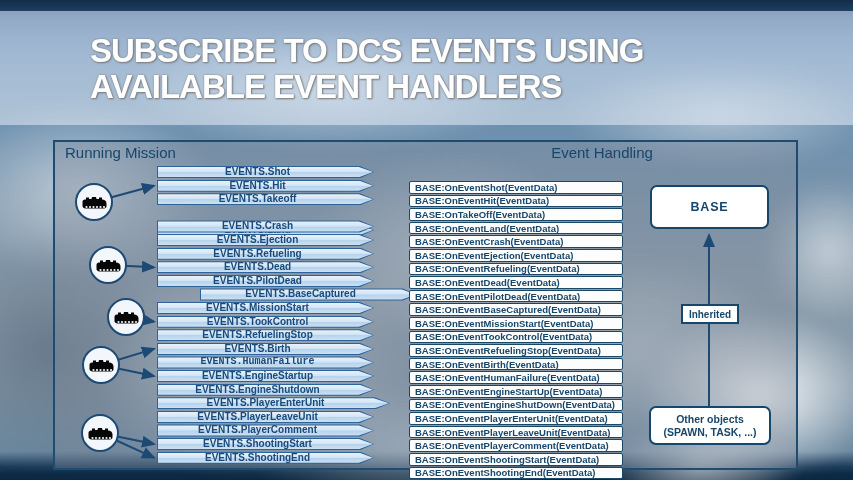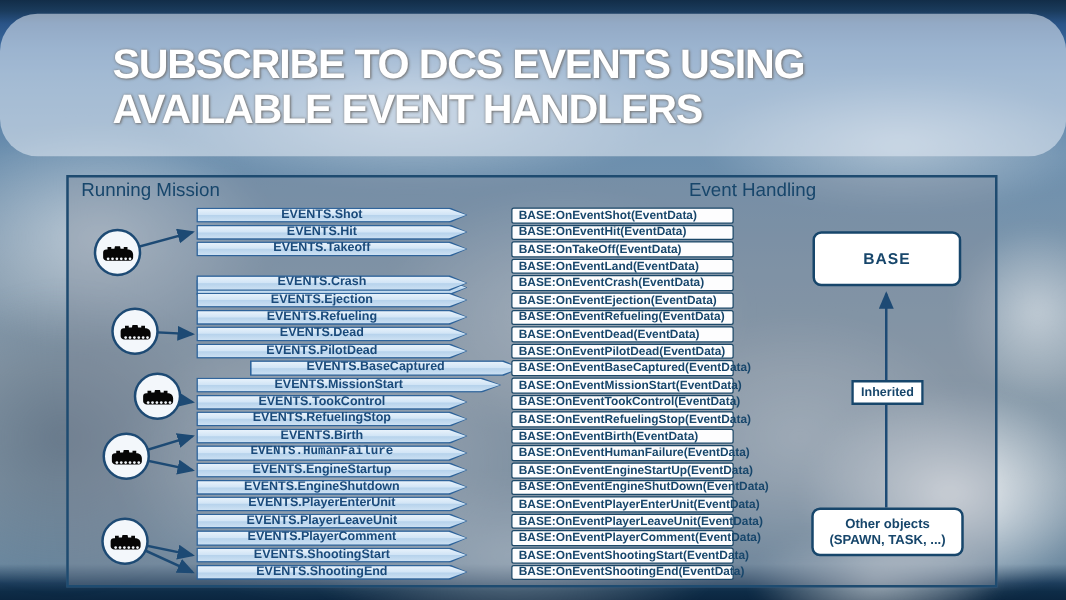--- a/index.html
+++ b/index.html
@@ -5,41 +5,41 @@
   html,body{margin:0;padding:0;background:#222;}
   .slide{position:relative;width:853px;height:480px;overflow:hidden;
     font-family:"Liberation Sans",sans-serif;
     background:linear-gradient(180deg,
       #122d48 0%, #1a3b5c 1.8%, #2a5488 4%, #3d6b9e 8%, #4f7ba8 13%,
       #6c8fae 26%, #7e96ab 45%, #8b9dac 62%, #8398a9 80%, #6c89a0 94%,
       #1d3d5c 97.2%, #0e2c47 98.6%, #0b2640 100%);}
   .cloud{position:absolute;background:radial-gradient(closest-side,rgba(255,255,255,var(--o,.8)),rgba(255,255,255,0));filter:blur(7px);pointer-events:none;}
   .cloud.dark{background:radial-gradient(closest-side,rgba(84,100,118,.6),rgba(84,100,118,0));}
   .title-band{position:absolute;left:0;top:11px;width:853px;height:114px;
-    background:rgba(224,232,243,.58);z-index:2;border-radius:30px;}
+    background:rgba(224,232,243,.58);z-index:2;}
   .title{position:absolute;left:90px;top:22px;font-size:33px;font-weight:bold;
     letter-spacing:-1px;line-height:36px;color:#ffffff;
     text-shadow:0 0 2px rgba(125,125,125,.95),1px 1px 2px rgba(110,110,110,.85);}
   .panel{position:absolute;left:53px;top:140px;width:745px;height:330px;
     box-sizing:border-box;border:2px solid #1e4b70;
     background:rgba(128,140,154,.38);z-index:2;}
   .col-h{position:absolute;top:2px;font-size:15px;font-weight:normal;color:#17466b;white-space:nowrap;}
   #h-running{left:10px;} #h-dcs{left:152px;} #h-handling{left:467px;width:160px;text-align:center;}
   .ev-row{position:absolute;left:102px;width:217px;height:12.2px;background:#2e639a;
     clip-path:polygon(0 0,93.5% 0,100% 50%,93.5% 100%,0 100%);z-index:2;}
   .ev-inner{position:absolute;inset:1px;
     background:linear-gradient(180deg,#e8f2fb 0%,#d2e5f6 46%,#b7d3ec 54%,#cde1f3 100%);
     clip-path:polygon(0 0,93.4% 0,100% 50%,93.4% 100%,0 100%);}
   .ev-label{position:absolute;left:0;right:16px;top:0;bottom:0;display:flex;
     align-items:center;justify-content:center;font-size:10px;font-weight:bold;
     color:#1a4a7a;line-height:1;white-space:nowrap;}
-  .hd-row{position:absolute;left:354px;width:178px;height:12.6px;background:#fdfdfe;
+  .hd-row{position:absolute;left:354px;width:214px;height:12.6px;background:#fdfdfe;
     border:1px solid #1c4868;border-radius:2px;box-sizing:border-box;display:flex;
     align-items:center;padding-left:5px;font-size:9.5px;font-weight:bold;
-    color:#17466b;white-space:nowrap;z-index:2;}
+    color:#17466b;white-space:nowrap;z-index:2;margin-top:15px;}
   .connector-layer{position:absolute;left:0;top:0;z-index:3;}
   .arrow{stroke:#1d4a74;stroke-width:2;}
   .unit-circle{position:absolute;width:38px;height:38px;border-radius:50%;
     background:#f3f7fb;border:2.5px solid #1d4a74;box-sizing:border-box;
     display:flex;align-items:center;justify-content:center;z-index:4;}
   .base-box{position:absolute;left:595px;top:43px;width:119px;height:44px;
     border:2px solid #17466b;border-radius:7px;background:#fff;box-sizing:border-box;
     display:flex;align-items:center;justify-content:center;font-weight:bold;
     color:#17466b;font-size:12.5px;letter-spacing:.8px;z-index:4;}
   .inherited-box{position:absolute;left:626px;top:162px;width:58px;height:20px;
@@ -131,21 +131,21 @@
           <span class="ev-label">EVENTS.Dead</span>
         </div>
         <div class="ev-row" style="top: 132.8px;">
           <div class="ev-inner"></div>
           <span class="ev-label">EVENTS.PilotDead</span>
         </div>
         <div class="ev-row" style="top: 146.4px; margin-left: 43px;">
           <div class="ev-inner"></div>
           <span class="ev-label">EVENTS.BaseCaptured</span>
         </div>
-        <div class="ev-row" style="top: 160px; padding-left: 27px;">
+        <div class="ev-row" style="top: 160px;">
           <div class="ev-inner"></div>
           <span class="ev-label">EVENTS.MissionStart</span>
         </div>
         <div class="ev-row" style="top: 173.6px;">
           <div class="ev-inner"></div>
           <span class="ev-label">EVENTS.TookControl</span>
         </div>
         <div class="ev-row" style="top: 187.2px;">
           <div class="ev-inner"></div>
           <span class="ev-label">EVENTS.RefuelingStop</span>
@@ -159,21 +159,21 @@
           <span class="ev-label">EVENTS.HumanFailure</span>
         </div>
         <div class="ev-row" style="top: 228px;">
           <div class="ev-inner"></div>
           <span class="ev-label">EVENTS.EngineStartup</span>
         </div>
         <div class="ev-row" style="top: 241.6px;">
           <div class="ev-inner"></div>
           <span class="ev-label">EVENTS.EngineShutdown</span>
         </div>
-        <div class="ev-row" style="top: 255.2px;">
+        <div class="ev-row" style="top: 255.2px; padding-left: 16px;">
           <div class="ev-inner"></div>
           <span class="ev-label">EVENTS.PlayerEnterUnit</span>
         </div>
         <div class="ev-row" style="top: 268.8px;">
           <div class="ev-inner"></div>
           <span class="ev-label">EVENTS.PlayerLeaveUnit</span>
         </div>
         <div class="ev-row" style="top: 282.4px;">
           <div class="ev-inner"></div>
           <span class="ev-label">EVENTS.PlayerComment</span>

